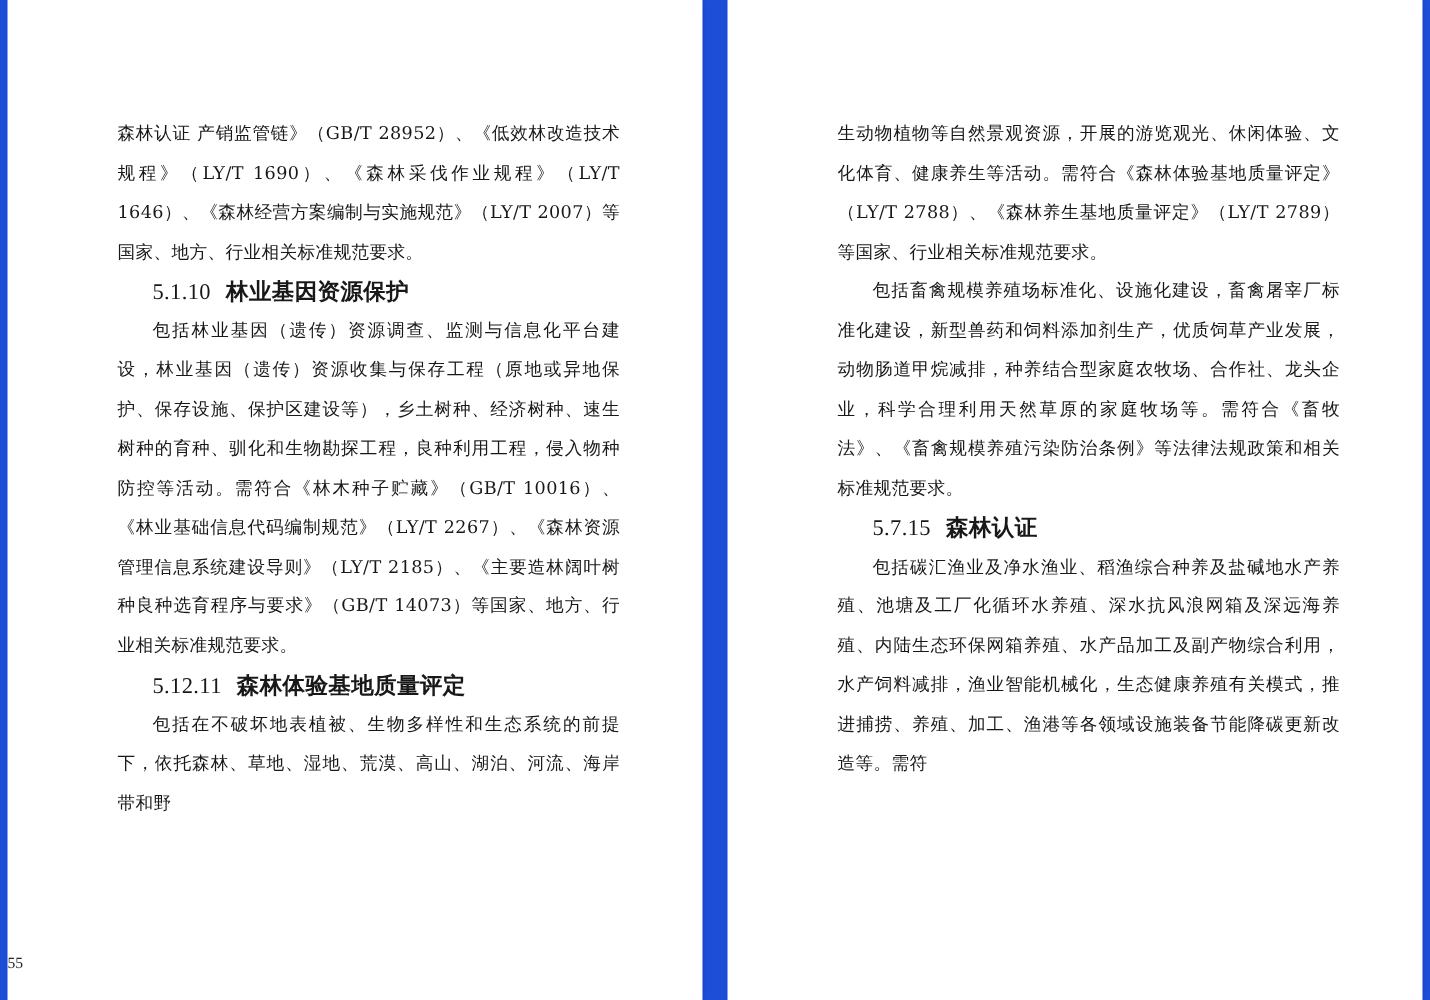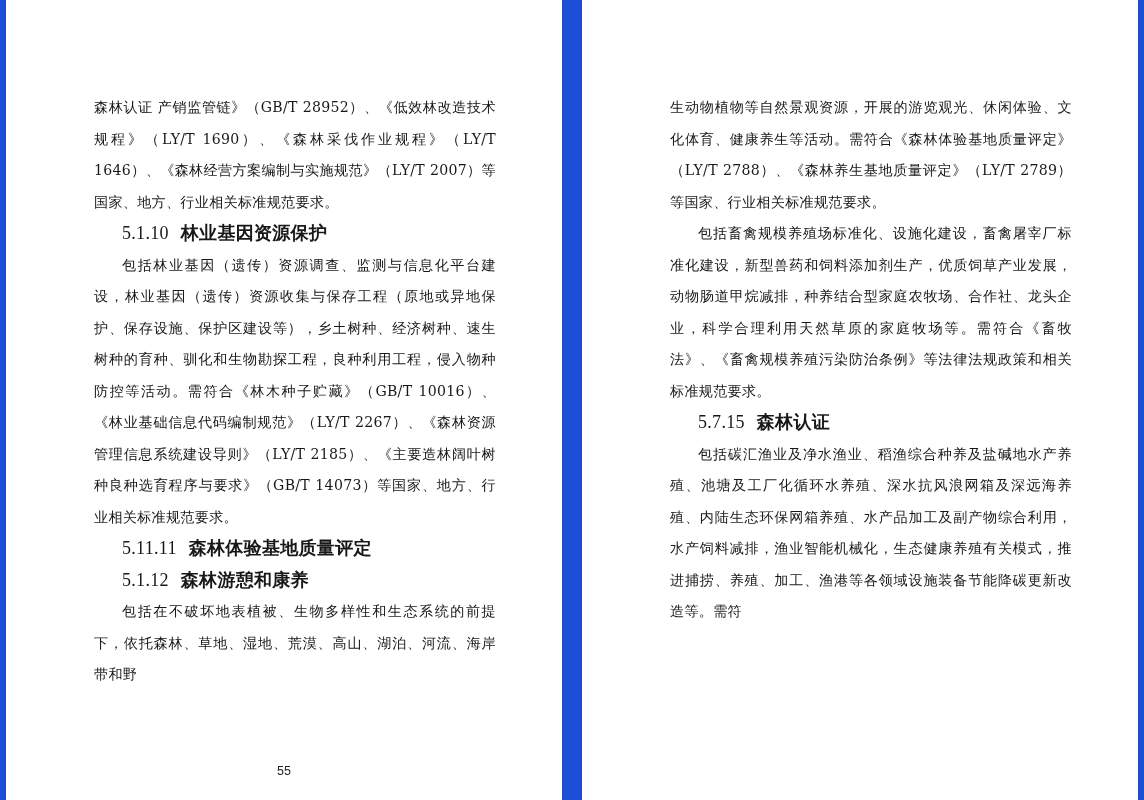--- a/index.html
+++ b/index.html
@@ -63,43 +63,40 @@
     margin-right: 12px;
   }
   .heading .ttl {
     font-weight: bold;
   }
   .page-number {
     position: absolute;
     bottom: 22px;
     left: 0;
     right: 0;
-    text-align: center;
-    font-family: Liberation Sans, sans-serif;
+    text-align: left;
+    font-family: Liberation Serif, serif;
     font-size: 12.5px;
     color: #222;
   }
 </style>
 </head>
 <body>
 
 <div class="viewer">
 
   <div class="page">
     <div class="page-inner">
       <p class="para">森林认证  产销监管链》（GB/T 28952）、《低效林改造技术规程》（LY/T 1690）、《森林采伐作业规程》（LY/T 1646）、《森林经营方案编制与实施规范》（LY/T 2007）等国家、地方、行业相关标准规范要求。</p>
       <p class="heading">
         <span class="num">5.1.10</span><span class="ttl">林业基因资源保护</span>
       </p>
       <p class="para indent">包括林业基因（遗传）资源调查、监测与信息化平台建设，林业基因（遗传）资源收集与保存工程（原地或异地保护、保存设施、保护区建设等），乡土树种、经济树种、速生树种的育种、驯化和生物勘探工程，良种利用工程，侵入物种防控等活动。需符合《林木种子贮藏》（GB/T 10016）、《林业基础信息代码编制规范》（LY/T 2267）、《森林资源管理信息系统建设导则》（LY/T 2185）、《主要造林阔叶树种良种选育程序与要求》（GB/T 14073）等国家、地方、行业相关标准规范要求。</p>
       <p class="heading">
-        <span class="num">5.11.11</span><span class="ttl">森林体验基地质量评定</span>
-      </p>
-      <p class="heading">
-        <span class="num">5.1.12</span><span class="ttl">森林游憩和康养</span>
+        <span class="num">5.12.11</span><span class="ttl">森林体验基地质量评定</span>
       </p>
       <p class="para indent">包括在不破坏地表植被、生物多样性和生态系统的前提下，依托森林、草地、湿地、荒漠、高山、湖泊、河流、海岸带和野</p>
     </div>
     <div class="page-number">55</div>
   </div>
 
   <div class="page">
     <div class="page-inner">
       <p class="para">生动物植物等自然景观资源，开展的游览观光、休闲体验、文化体育、健康养生等活动。需符合《森林体验基地质量评定》（LY/T 2788）、《森林养生基地质量评定》（LY/T 2789）等国家、行业相关标准规范要求。</p>
       <p class="para indent">包括畜禽规模养殖场标准化、设施化建设，畜禽屠宰厂标准化建设，新型兽药和饲料添加剂生产，优质饲草产业发展，动物肠道甲烷减排，种养结合型家庭农牧场、合作社、龙头企业，科学合理利用天然草原的家庭牧场等。需符合《畜牧法》、《畜禽规模养殖污染防治条例》等法律法规政策和相关标准规范要求。</p>

